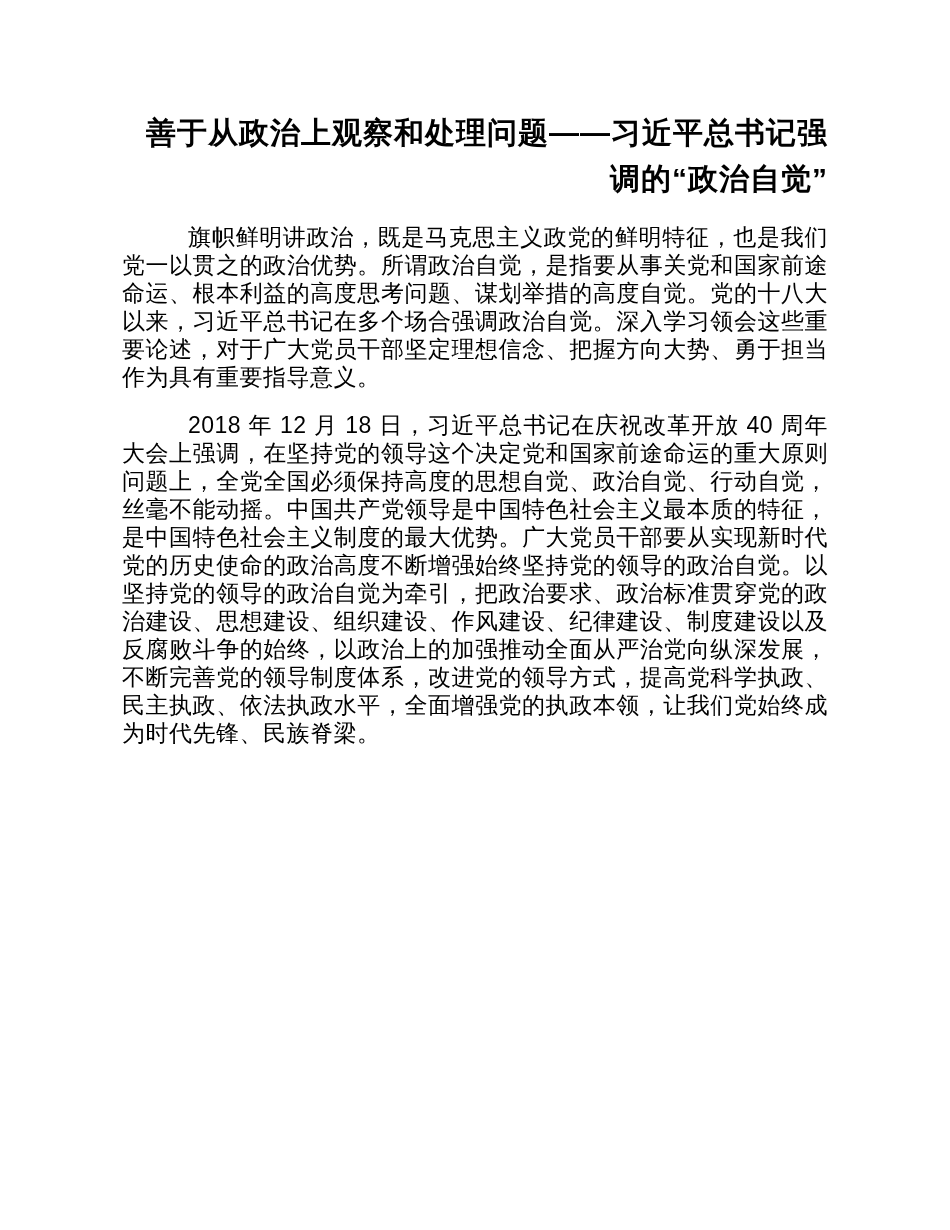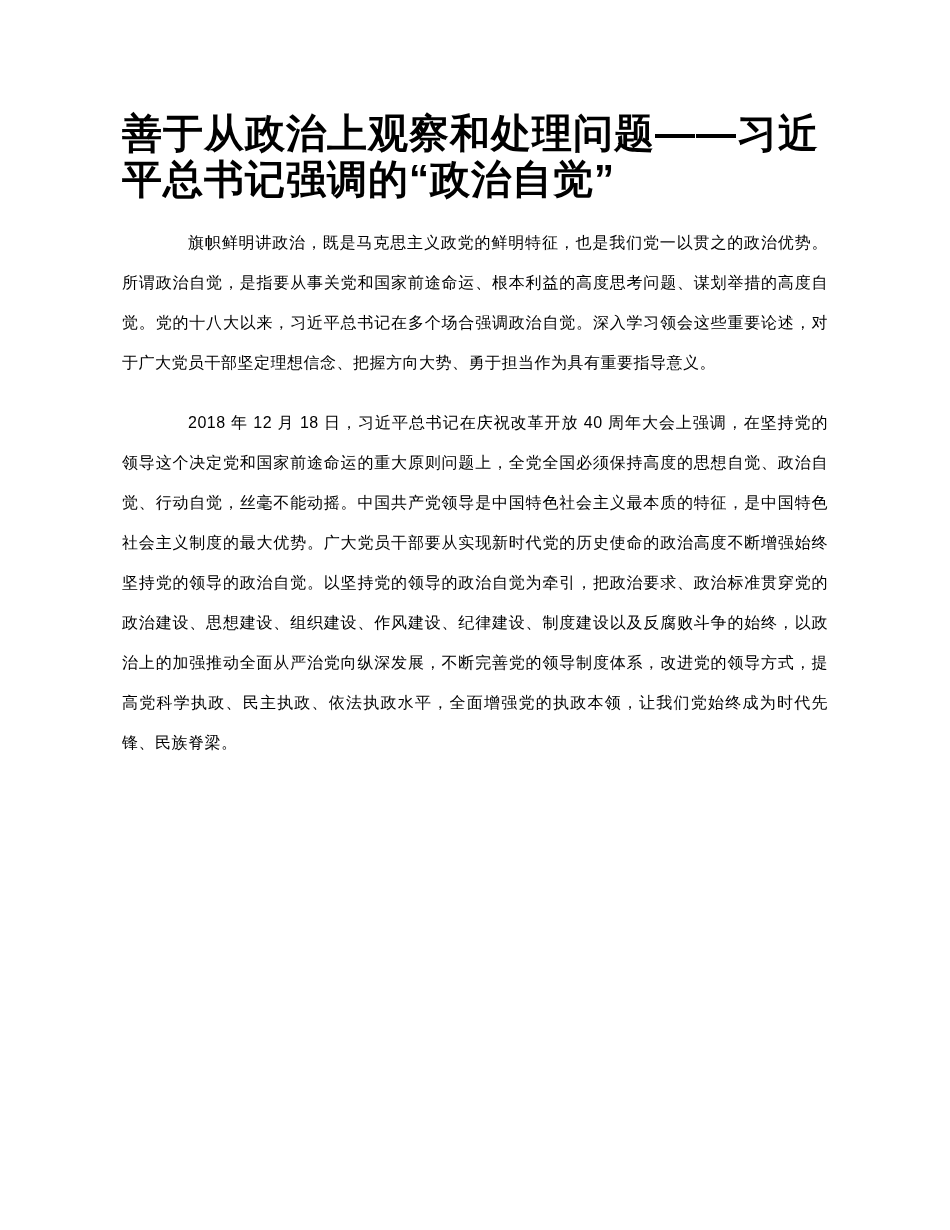--- a/index.html
+++ b/index.html
@@ -15,30 +15,30 @@
     height: 1230px;
     margin: 0 auto;
     background: #ffffff;
     box-sizing: border-box;
     padding: 110px 122px 0 122px;
     overflow: hidden;
     color: #000000;
     font-family: "Liberation Sans", sans-serif;
   }
   .doc-title {
-    font-size: 40px;
+    font-size: 30px;
     line-height: 46px;
     font-weight: 700;
-    text-align: left;
+    text-align: right;
     margin: 0 0 21px 0;
     letter-spacing: 1px;
   }
   .body-para {
-    font-size: 16px;
-    line-height: 40px;
+    font-size: 23px;
+    line-height: 28px;
     text-align: justify;
     text-indent: 66px;
     margin: 0 0 20px 0;
     letter-spacing: 0.5px;
   }
 </style>
 </head>
 <body>
 
 <div class="page">

